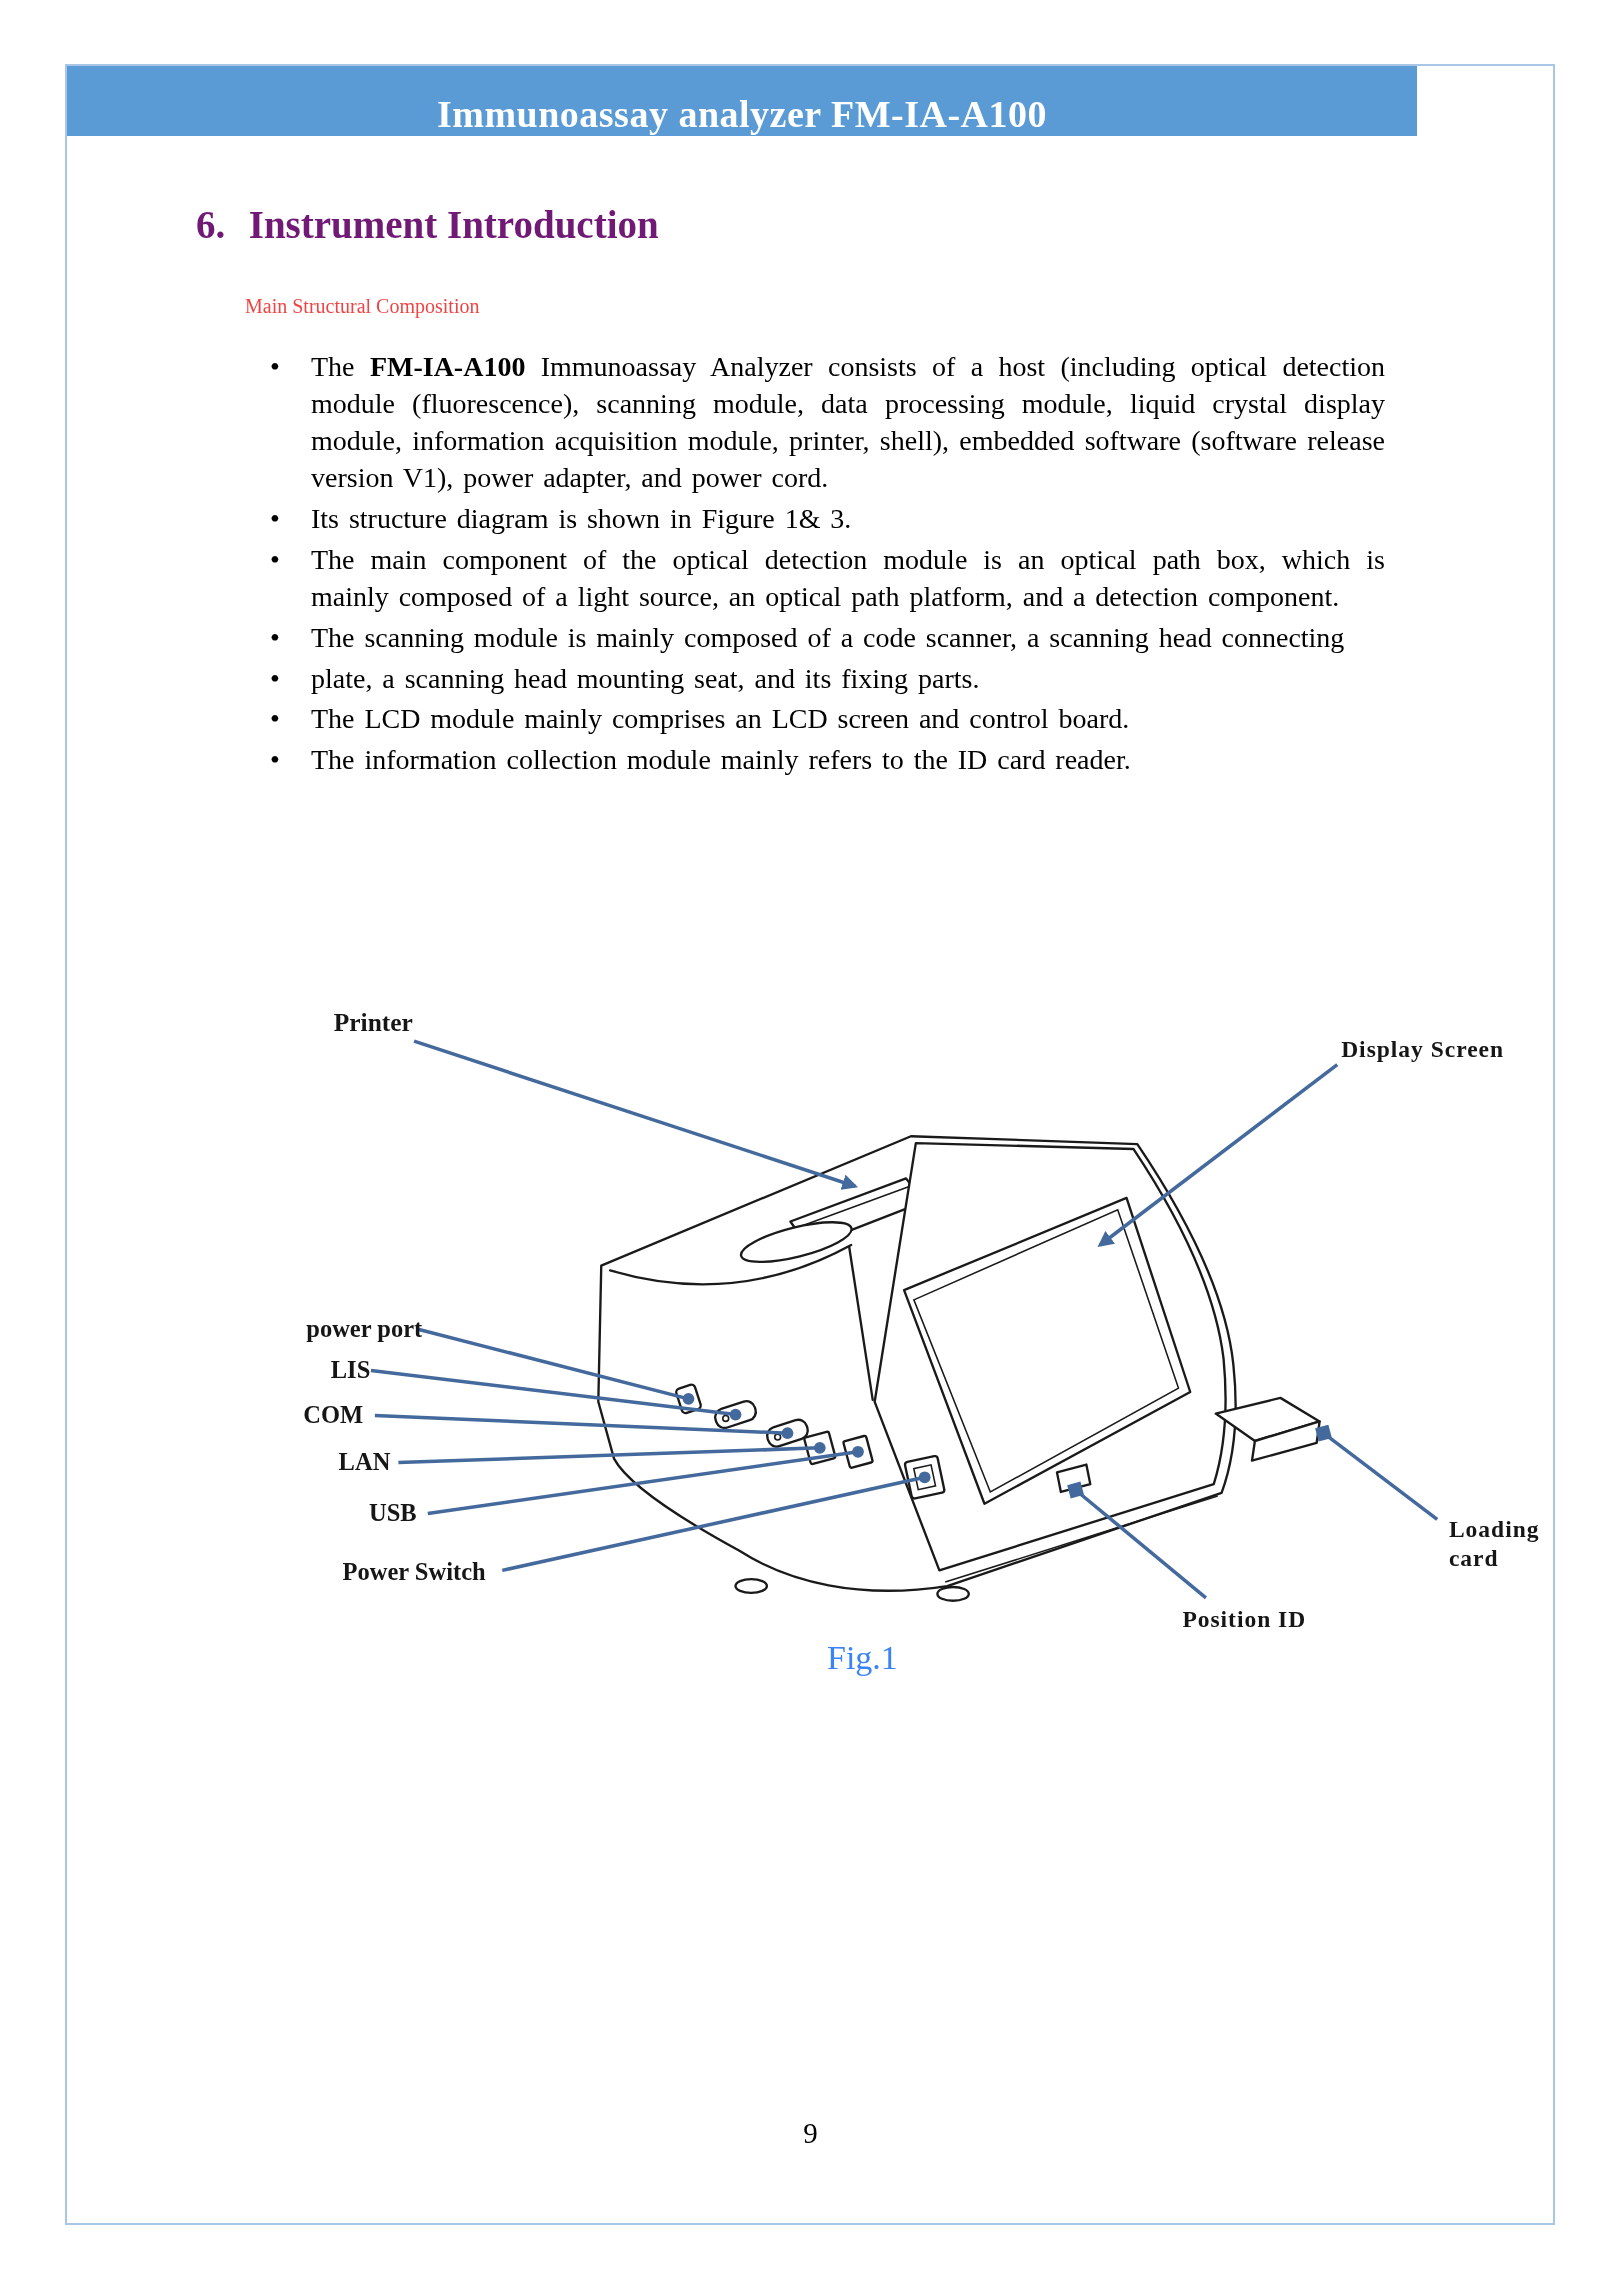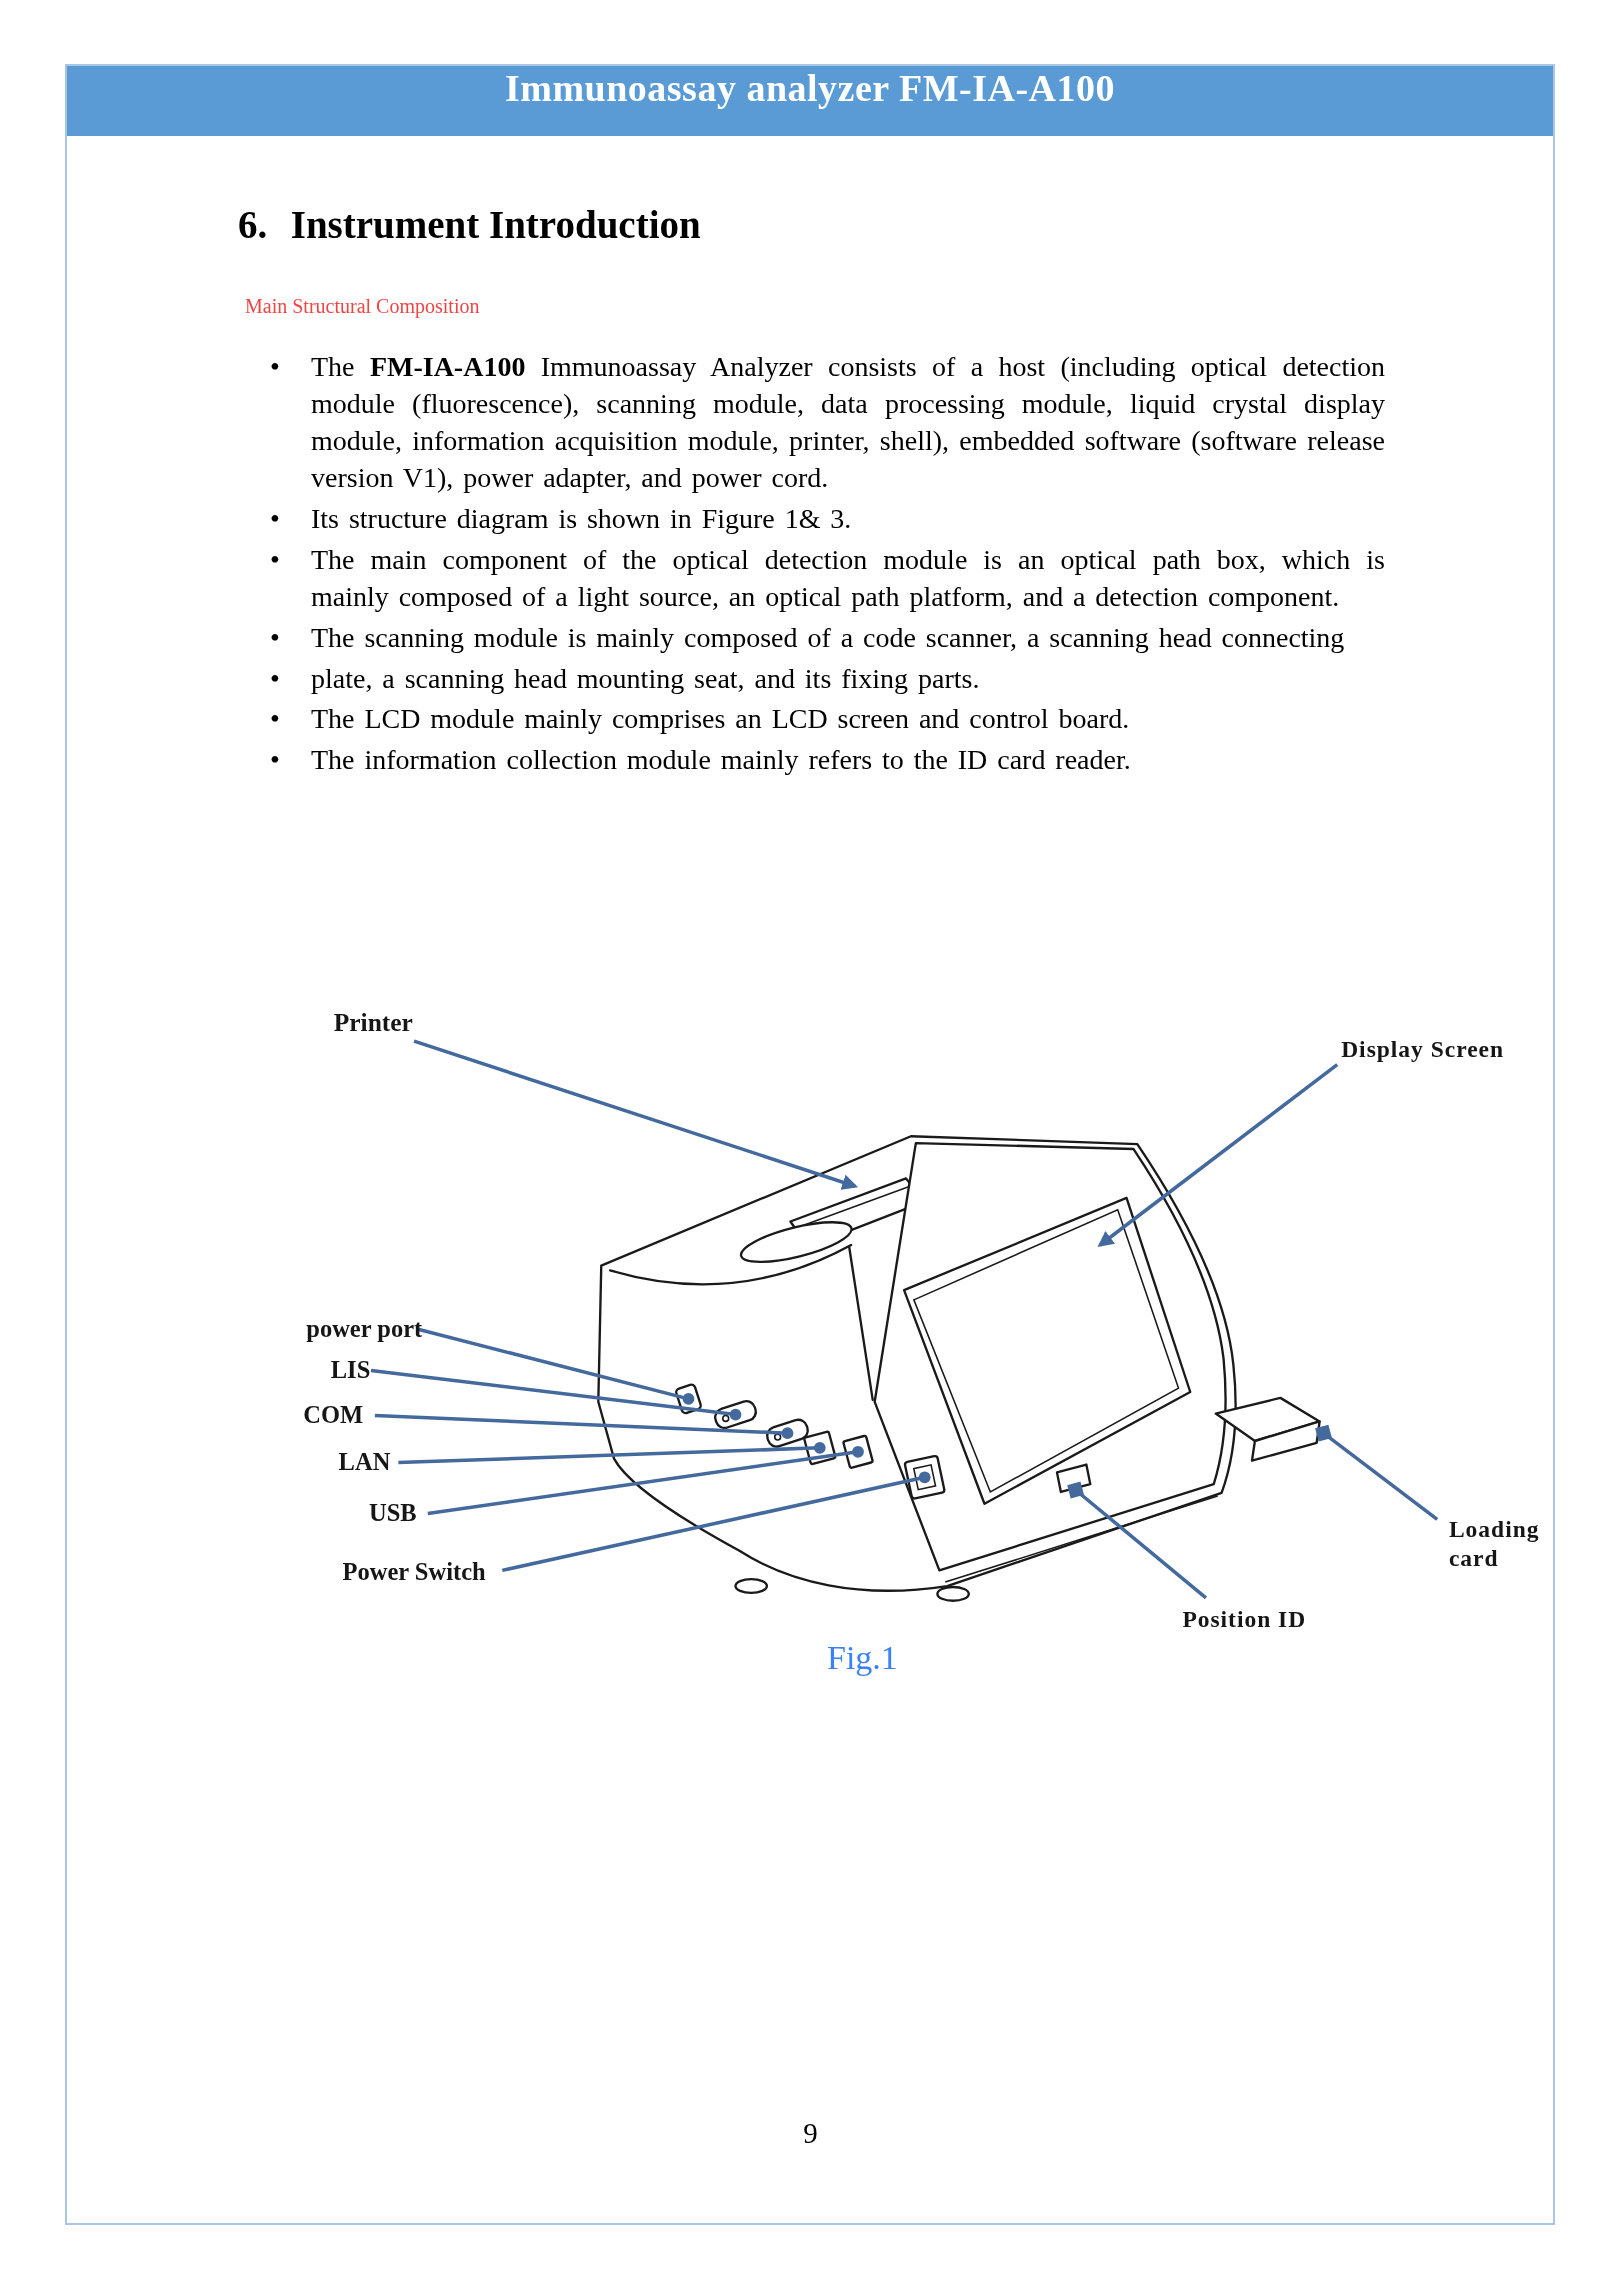--- a/index.html
+++ b/index.html
@@ -1,24 +1,24 @@
 <!DOCTYPE html>
 <html><head>
 <meta charset="utf-8">
 <style>
   html,body{margin:0;padding:0;background:#ffffff;}
   .page{position:relative;width:1621px;height:2293px;background:#ffffff;overflow:hidden;
         font-family:"Liberation Serif",serif;color:#111;}
   .border-frame{position:absolute;left:65px;top:64px;width:1486px;height:2157px;
         border:2px solid #aac6e6;}
-  .header-bar{position:absolute;left:67px;top:66px;width:1486px;height:70px;
-        background:#5b9bd5;display:flex;align-items:flex-start;justify-content:center;}
+  .header-bar{position:absolute;left:67px;top:66px;width:1350px;height:70px;
+        background:#5b9bd5;display:flex;align-items:flex-end;justify-content:center;}
   .header-title{color:#ffffff;font-weight:bold;font-size:38px;letter-spacing:0.5px;}
-  .section-heading{position:absolute;left:196px;top:202px;color:#000000;font-weight:bold;
-        font-size:39px;white-space:nowrap;margin-left:42px;}
+  .section-heading{position:absolute;left:196px;top:202px;color:#701a75;font-weight:bold;
+        font-size:39px;white-space:nowrap;}
   .section-heading .num{display:inline-block;margin-right:23.5px;}
   .subsection-title{position:absolute;left:245px;top:295px;font-weight:normal;font-size:20px;
         color:#ef4444;white-space:nowrap;}
   .bullets{position:absolute;left:296px;top:333px;width:1074px;margin:15px;padding:0;
         list-style:none;font-size:28px;line-height:37px;text-align:justify;
         word-spacing:2.9px;color:#000;}
   .bullets li{position:relative;margin:0 0 3.9px 0;}
   .bullets li::before{content:"\2022";position:absolute;left:-41px;top:0;font-size:28px;}
   .b-strong{font-weight:bold;}
   .figure-wrap{position:absolute;left:65px;top:1000px;width:1252px;height:686px;}

